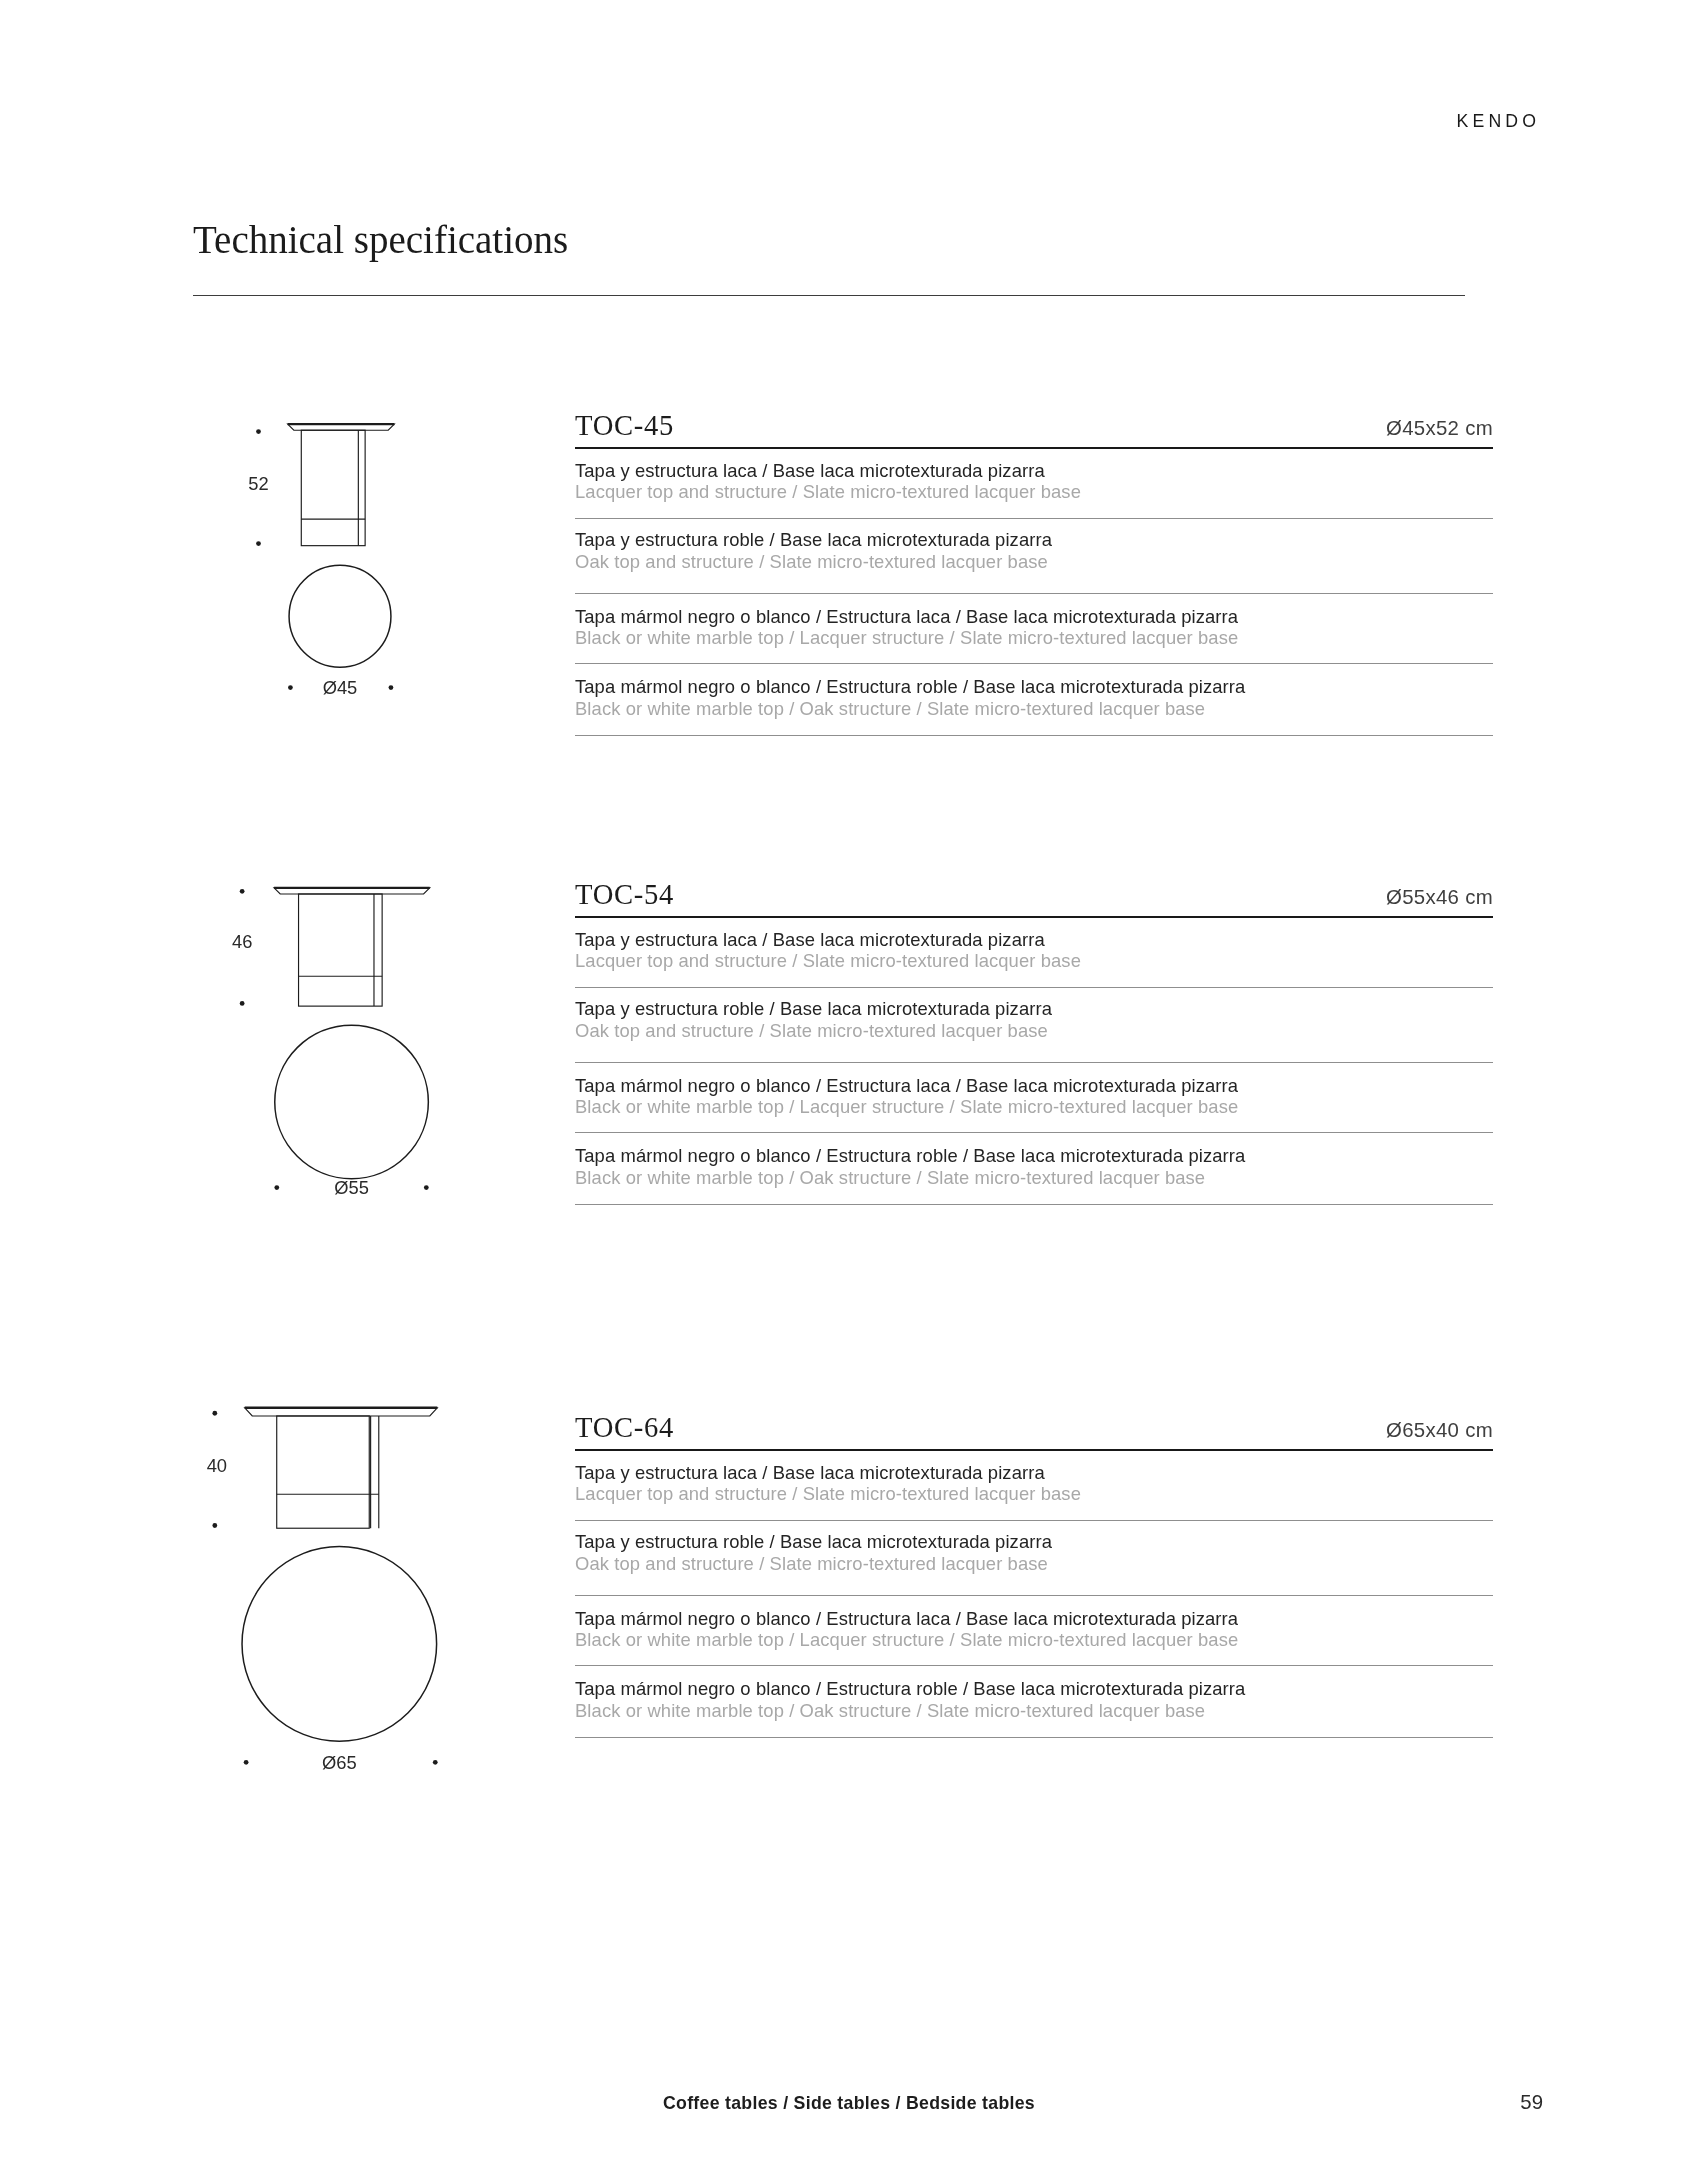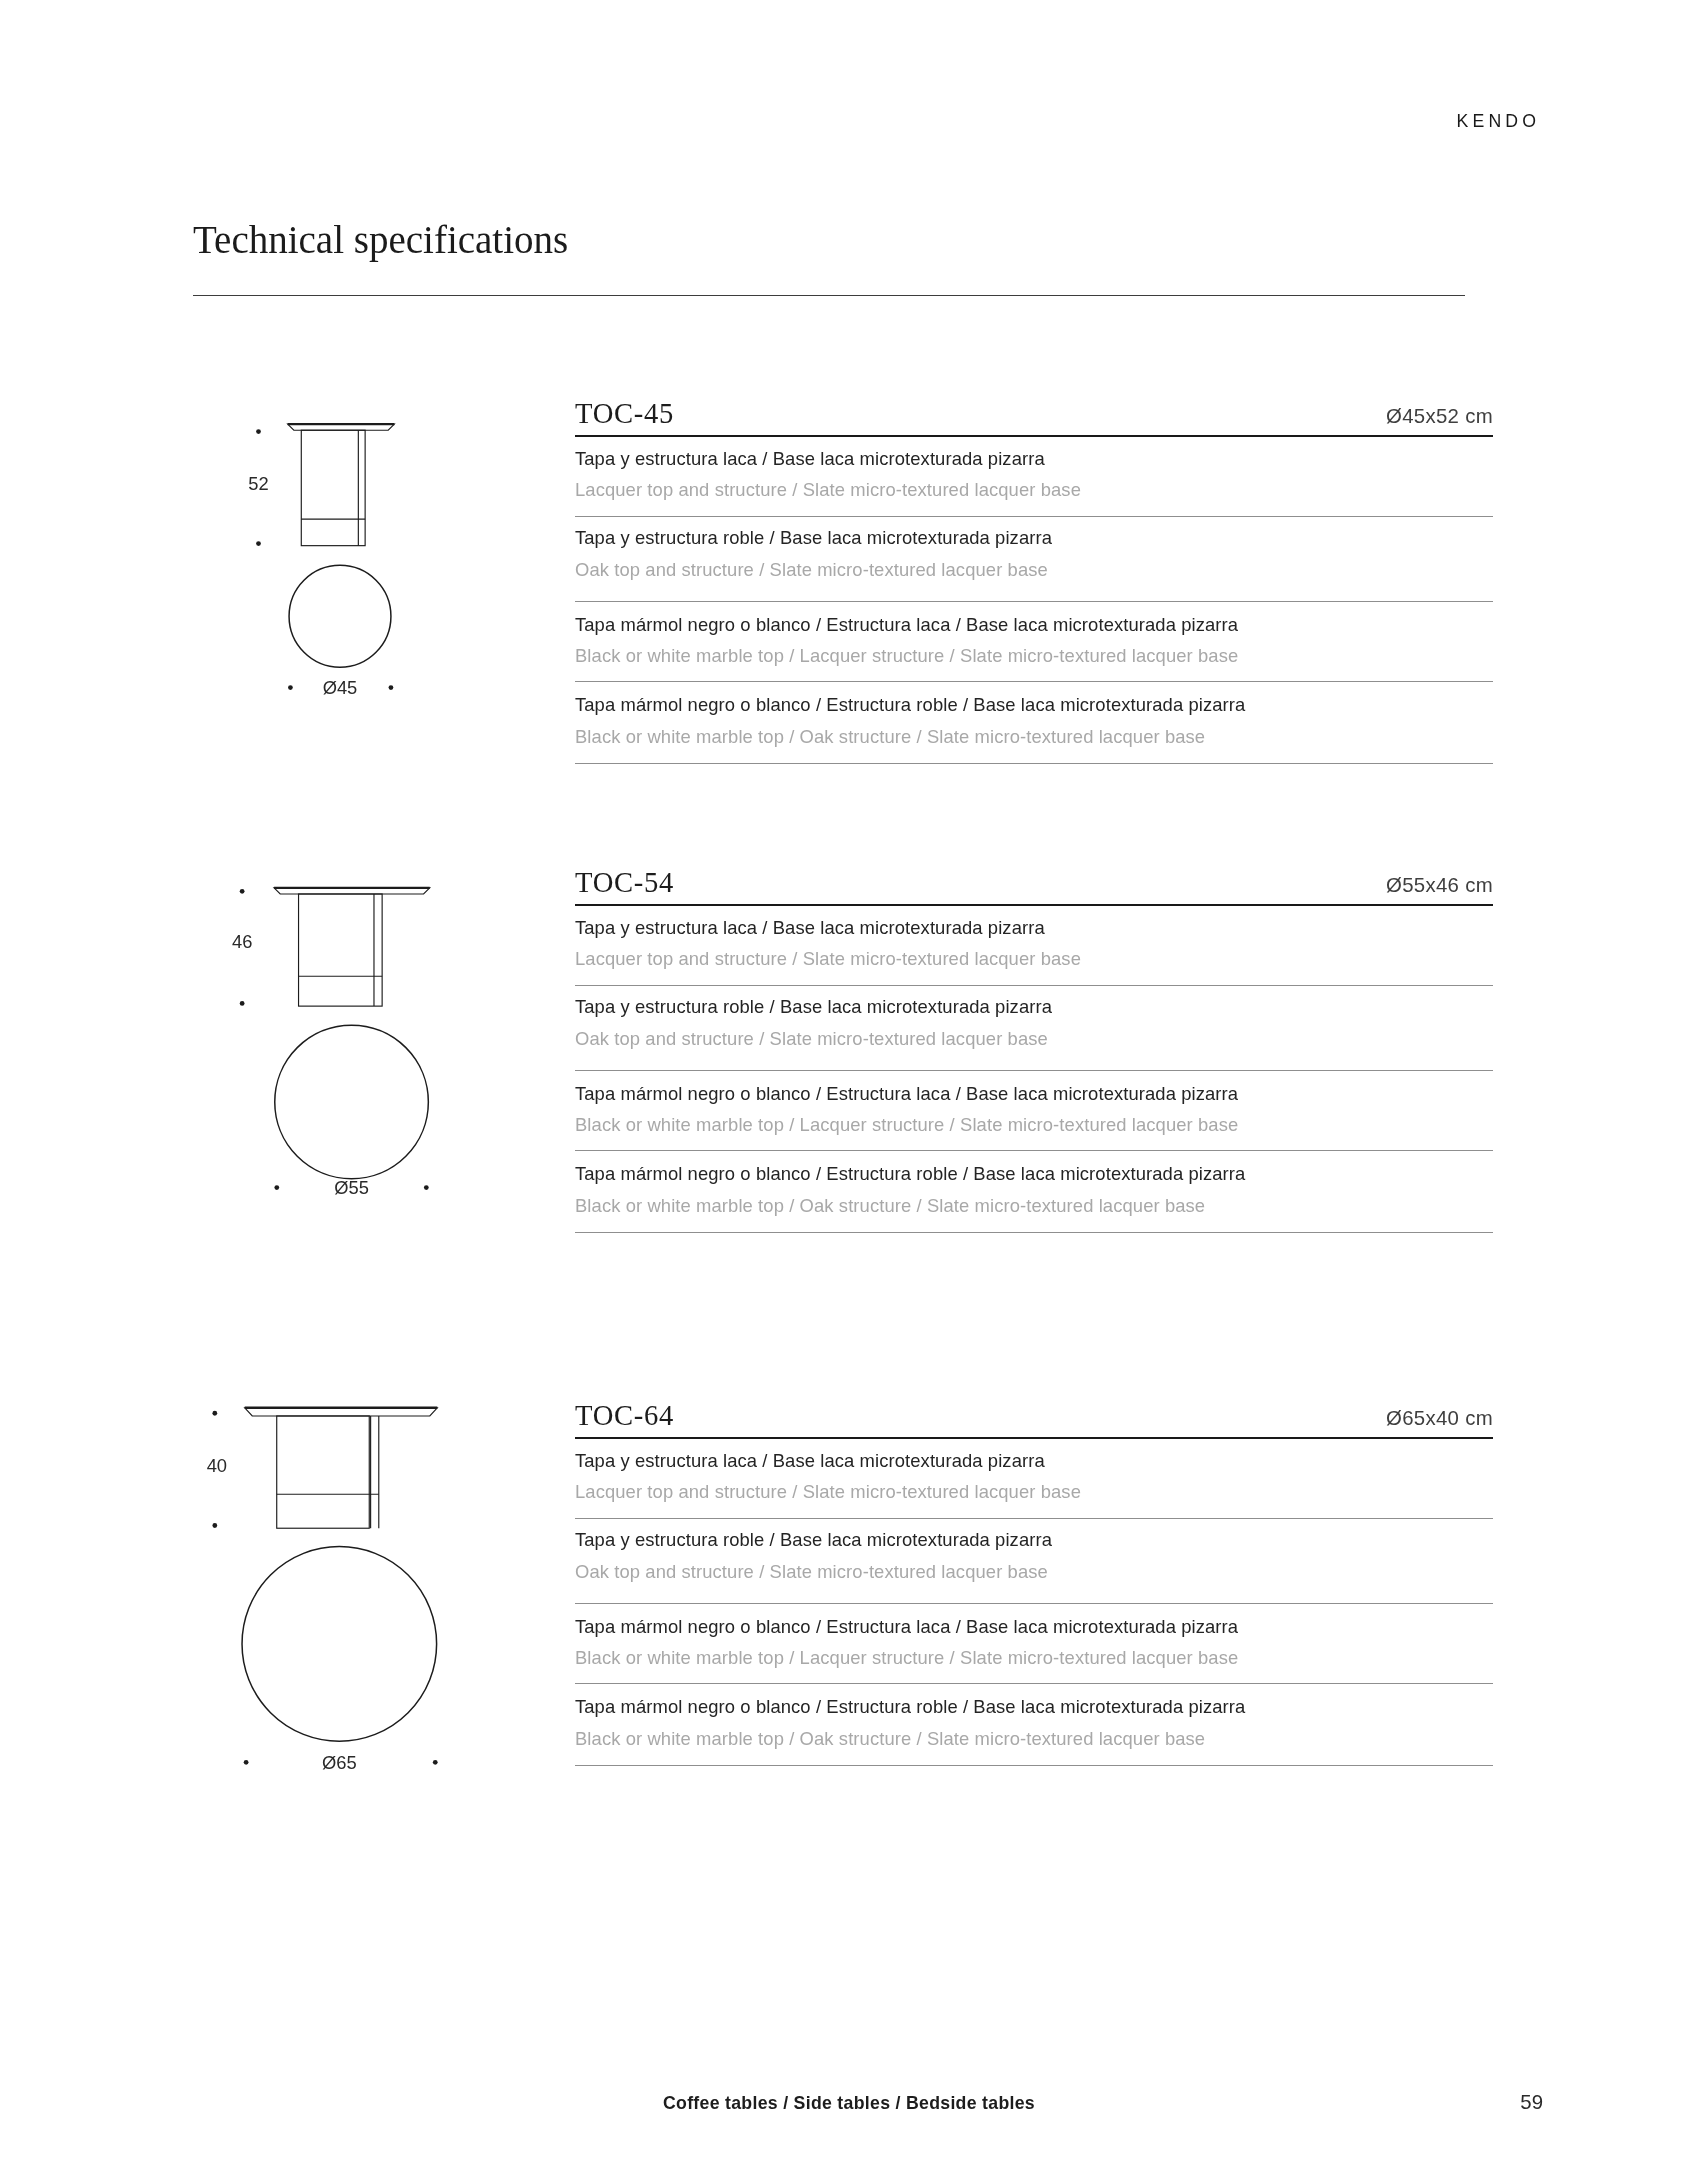--- a/index.html
+++ b/index.html
@@ -71,20 +71,21 @@
     border-bottom: 2px solid #191919;
     padding-bottom: 6.8px;
   }
   .spec-code {
     font-family: "Liberation Serif", serif;
     font-weight: 400;
     font-size: 28.6px;
     line-height: 28.6px;
     letter-spacing: 0.7px;
     color: #1c1c1c;
+    margin-top: 12px;
   }
   .spec-size {
     font-size: 20.4px;
     line-height: 23px;
     letter-spacing: 0.3px;
     color: #3f3f3f;
   }
 
   .spec-row {
     padding: 11.6px 0 15px 0;
@@ -93,21 +94,21 @@
   .spec-row:nth-child(2) { padding-bottom: 20.4px; }
   .spec-row:nth-child(3) { padding-top: 13px; }
   .spec-row:nth-child(4) { padding-top: 13px; padding-bottom: 15.6px; }
   .spec-es {
     font-size: 18.4px;
     line-height: 20.4px;
     color: #242424;
     letter-spacing: 0.1px;
   }
   .spec-en {
-    margin-top: 11px;
+    margin-top: 1px;
     font-size: 18.4px;
     line-height: 20.4px;
     color: #a8a8a8;
     letter-spacing: 0.1px;
   }
 
   
   .diagram {
     position: absolute;
     display: block;

